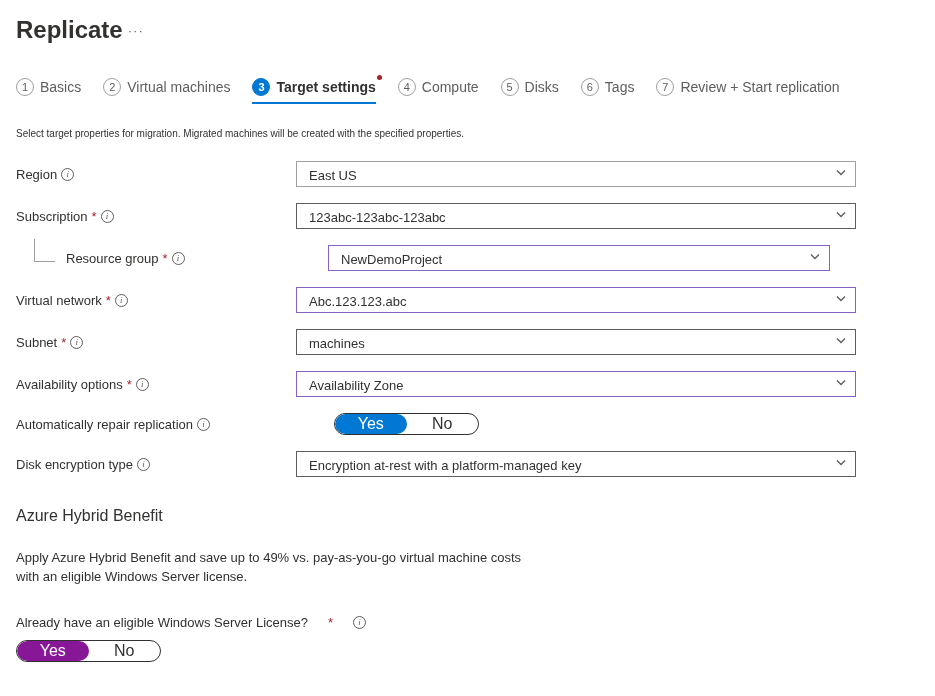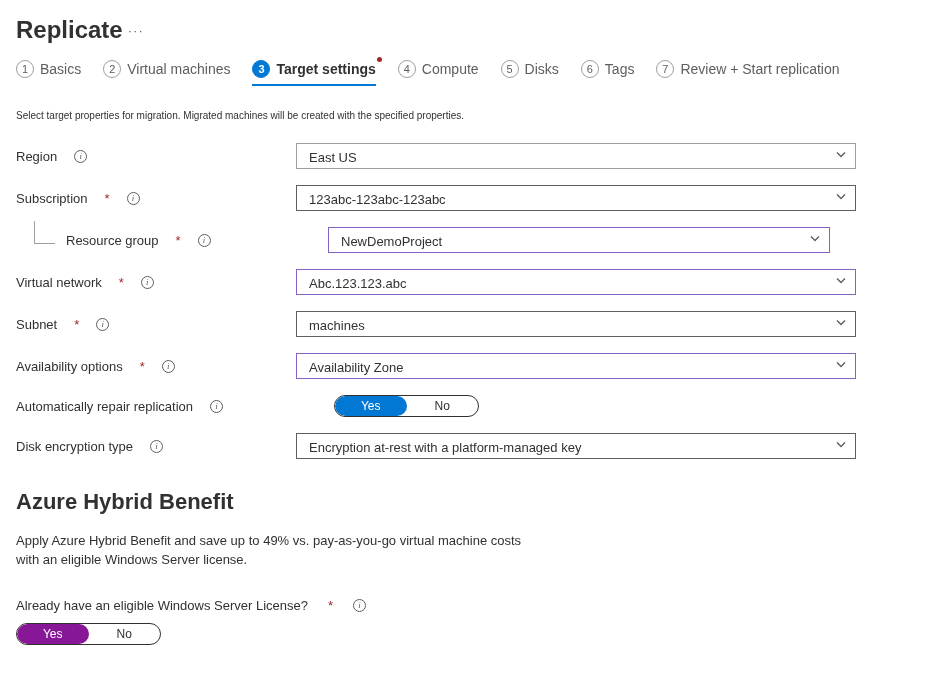--- a/index.html
+++ b/index.html
@@ -4,21 +4,21 @@
 <style>
   * { box-sizing: border-box; margin: 0; padding: 0; }
   body {
     font-family: "Segoe UI", -apple-system, BlinkMacSystemFont, sans-serif;
     font-size: 13px;
     color: #323130;
     background: #fff;
     padding: 16px;
     width: 935px;
   }
-  .header-row { display: flex; align-items: center; gap: 5px; margin-bottom: 16px; }
+  .header-row { display: flex; align-items: center; gap: 5px; margin-bottom: 34px; }
   .page-title { font-size: 24px; font-weight: 600; color: #323130; }
   .more-dots { color: #605e5c; letter-spacing: 1px; font-size: 13px; cursor: pointer; }
   
   .tabs {
     display: flex; gap: 22px; margin-bottom: 24px;
     align-items: center; flex-wrap: nowrap; white-space: nowrap;
   }
   .tab {
     display: flex; align-items: center; gap: 6px;
     color: #605e5c; padding-bottom: 6px;
@@ -39,21 +39,21 @@
     position: absolute; top: -3px; right: -6px;
     width: 5px; height: 5px; background: #a4262c; border-radius: 50%;
   }
 
   .instruction { font-size: 10px; margin-bottom: 22px; }
 
   .form-row {
     display: flex; align-items: center; margin-bottom: 16px;
   }
   .form-label {
-    width: 280px; display: flex; align-items: center; gap: 17px;
+    width: 280px; display: flex; align-items: center; gap: 4px;
     font-size: 13px; color: #323130;
   }
   .form-label.indented { padding-left: 50px; position: relative; }
   .form-label.indented::before {
     content: ""; position: absolute; left: 18px; top: -12px;
     width: 20px; height: 22px;
     border-left: 1px solid #a19f9d; border-bottom: 1px solid #a19f9d;
   }
   .req { color: #a4262c; }
   .info-icon {
@@ -79,26 +79,26 @@
   .select.purple { border-color: #8661c5; }
 
   .chev svg { width: 12px; height: 12px; stroke: #605e5c; fill: none; stroke-width: 1.4; }
 
   .toggle-pill {
     display: inline-flex; border: 1px solid #323130; border-radius: 14px;
     overflow: hidden; height: 22px; align-items: stretch; width: 145px;
   }
   .toggle-opt {
     display: flex; align-items: center; justify-content: center;
-    font-size: 12px; cursor: pointer; flex: 1;
+    font-size: 16px; cursor: pointer; flex: 1;
   }
   .toggle-opt.sel-blue { background: #0078d4; color: #fff; border-radius: 12px; }
   .toggle-opt.sel-purple { background: #881798; color: #fff; border-radius: 12px; }
 
-  .section-title { font-size: 22px; font-weight: 700; margin-top: 30px; margin-bottom: 17px; }
+  .section-title { font-size: 16px; font-weight: 400; margin-top: 30px; margin-bottom: 24px; }
   .section-desc { font-size: 13px; margin-bottom: 28px; line-height: 1.45; max-width: 560px;}
   .question-row { display: flex; align-items: center; gap: 20px; font-size: 13px; margin-bottom: 10px;}
 </style>
 </head>
 <body>
 
 
 
 <div class="header-row">
   <div class="page-title">Replicate</div>

